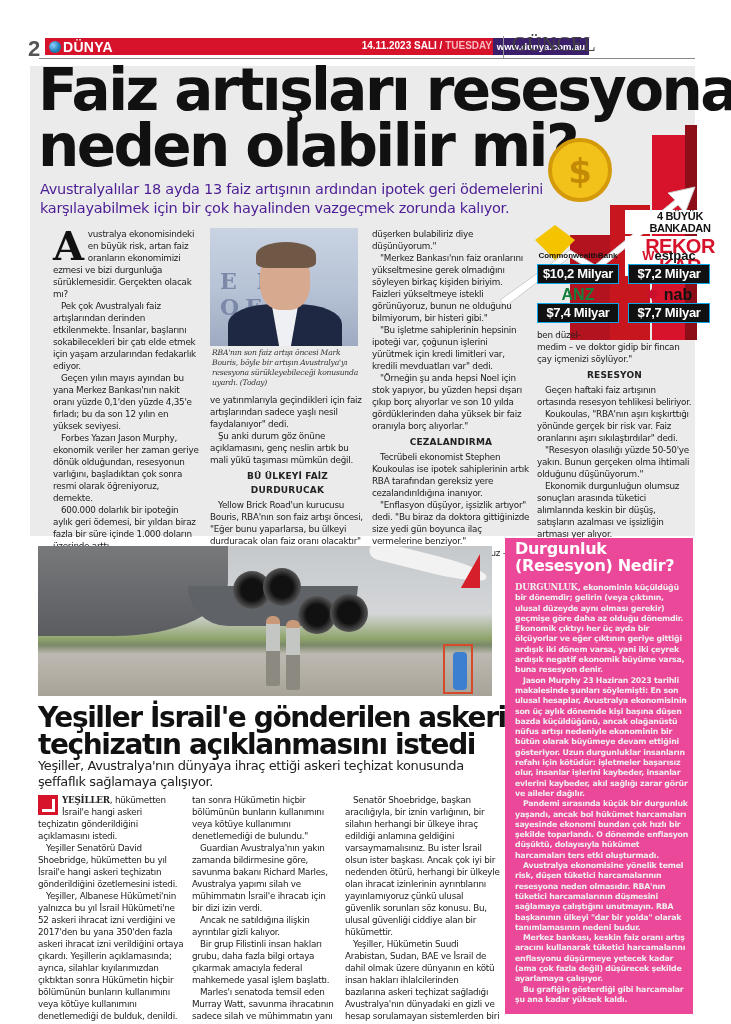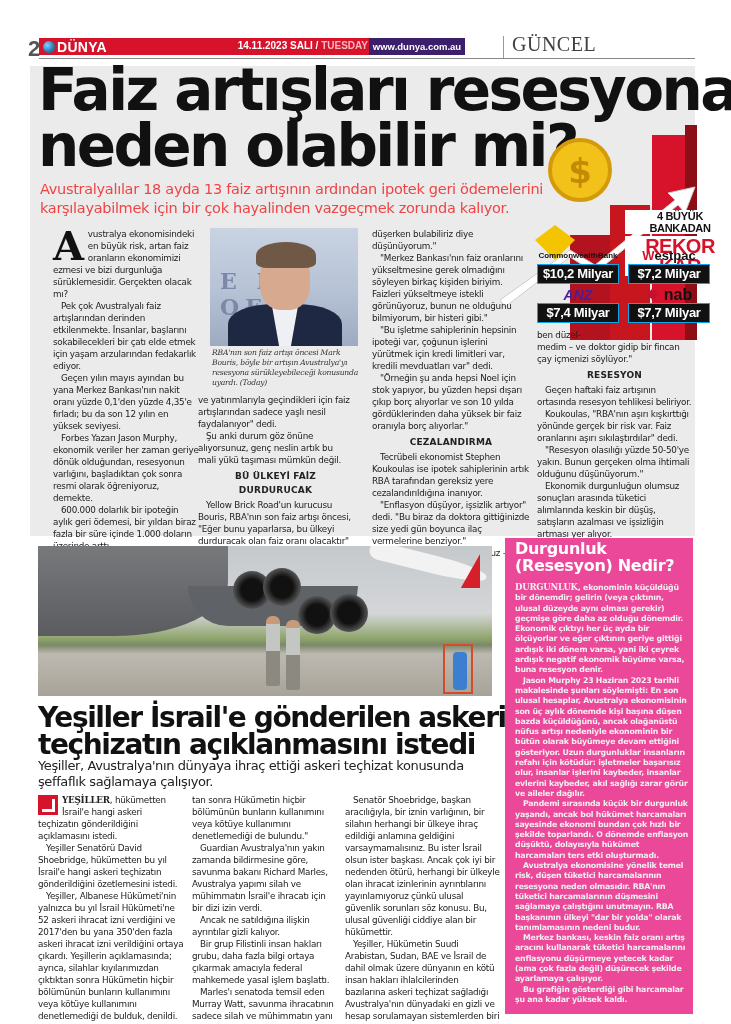--- a/index.html
+++ b/index.html
@@ -1,61 +1,61 @@
 <!DOCTYPE html>
 <html><head>
 <meta charset="utf-8">
 <style>
   * { box-sizing: border-box; margin: 0; padding: 0; }
   html, body { width: 731px; height: 1024px; background: #ffffff; overflow: hidden; }
   body { position: relative; font-family: "DejaVu Sans", sans-serif; color: #1a1a1a; }
 
   
   .page-num { position: absolute; left: 28px; top: 36px; font: bold 22px "Liberation Sans", sans-serif; color: #555; letter-spacing: -1px; }
-  .mast { position: absolute; left: 39px; top: 38px; width: 426px; height: 17px; background: #d7132b; }
+  .mast { position: absolute; left: 45px; top: 38px; width: 544px; height: 17px; background: #d7132b; }
   .mast .logo { position: absolute; left: 4px; top: 0; height: 17px; display: flex; align-items: center; gap: 2px; }
   .mast .globe { width: 12px; height: 12px; border-radius: 50%; background: radial-gradient(circle at 35% 35%, #8fd0ff, #1a7ab8 60%, #2d8a3a); }
   .mast .logo-text { font: bold 14px "Liberation Sans", sans-serif; color: #fff; letter-spacing: 0.3px; }
   .mast .date { position: absolute; right: 97px; top: 2px; font: bold 10px "Liberation Sans", sans-serif; color: #fff; }
   .mast .date .en { color: #f7b8c0; }
   .mast .url-box { position: absolute; right: 0; top: 0; width: 96px; height: 17px; background: #3b1f6b; color: #fff; font: bold 9.5px "Liberation Sans", sans-serif; text-align: center; line-height: 17px; }
   .section-sep { position: absolute; left: 503px; top: 36px; width: 1px; height: 22px; background: #999; }
   .section-name { position: absolute; left: 512px; top: 33px; font: 20px "Liberation Serif", serif; color: #404040; letter-spacing: 0.5px; }
   .header-rule { position: absolute; left: 39px; top: 58px; width: 656px; height: 1px; background: #888; }
 
   
   .top-panel { position: absolute; left: 30px; top: 66px; width: 665px; height: 470px; background: #ebebeb; }
   .headline { position: absolute; left: 38px; top: 62px; font: 900 58px/56px "DejaVu Sans", sans-serif; font-weight: bold; color: #111; letter-spacing: -2.6px; white-space: nowrap; }
-  .subhead { position: absolute; left: 40px; top: 180px; width: 560px; font: 14.5px/19px "DejaVu Sans", sans-serif; color: #ef4444; letter-spacing: -0.3px; }
+  .subhead { position: absolute; left: 40px; top: 180px; width: 560px; font: 14.5px/19px "DejaVu Sans", sans-serif; color: #4c1d95; letter-spacing: -0.3px; }
 
   .infographic { position: absolute; left: 500px; top: 125px; width: 200px; height: 215px; }
   .badge-title { position: absolute; left: 625px; top: 210px; text-align: center; width: 110px; }
   .badge-title .small { font: bold 11px "Liberation Sans", sans-serif; color: #111; letter-spacing: -0.3px; background: #fff; display: inline-block; padding: 0 2px; }
   .badge-title .big { font: bold 20px/20px "Liberation Sans", sans-serif; color: #d7132b; background: #fff; display: inline-block; padding: 0 3px; letter-spacing: -0.5px; }
   .bank { position: absolute; width: 82px; text-align: center; }
   .bank .logo-line { height: 16px; font: bold 11px "Liberation Sans", sans-serif; }
   .bank .val { background: #111; color: #fff; font: bold 13px/18px "Liberation Sans", sans-serif; border: 1px solid #0ea5e9; letter-spacing: -0.3px; }
   .bank.cba { left: 537px; top: 248px; }
   .bank.wbc { left: 628px; top: 248px; }
   .bank.anz { left: 537px; top: 287px; }
   .bank.nab { left: 628px; top: 287px; }
   .cba .logo-line { color: #111; font-size: 8px; line-height: 16px; }
   .wbc .logo-line { color: #111; font-size: 13px; line-height: 16px; }
   .wbc .logo-line b { color: #d7132b; }
-  .anz .logo-line { color: #4c1d95; font-size: 14px; font-style: italic; line-height: 16px; }
+  .anz .logo-line { color: #15803d; font-size: 16px; line-height: 16px; }
   .nab .logo-line { color: #111; font-size: 16px; line-height: 16px; }
   .nab .logo-line .star { color: #c8102e; }
 
   .col { position: absolute; font: 8.8px/12px "DejaVu Sans", sans-serif; color: #222; text-align: left; letter-spacing: -0.25px; }
   .col p { text-indent: 8px; }
   .col p.noindent { text-indent: 0; }
   .col h4 { font: bold 9px/14px "DejaVu Sans", sans-serif; text-align: center; letter-spacing: 0.2px; margin: 3px 0 2px; }
   .dropcap { float: left; font: bold 40px/32px "DejaVu Serif", serif; margin: 2px 4px 0 0; color: #111; }
   .c1 { left: 53px; top: 228px; width: 146px; }
-  .c2 { left: 198px; top: 394px; width: 155px; }
+  .c2 { left: 210px; top: 394px; width: 155px; }
   .c3 { left: 372px; top: 228px; width: 158px; }
   .c4 { left: 537px; top: 329px; width: 155px; }
 
   .photo1 { position: absolute; left: 210px; top: 228px; width: 148px; height: 118px; overflow: hidden; background: linear-gradient(180deg, #c9d3e2 0%, #b7c3d6 50%, #9eaac0 100%); }
   .photo1 .bg-text { position: absolute; left: 10px; top: 40px; font: bold 22px "DejaVu Serif", serif; color: #7b88a8; letter-spacing: 6px; }
   .photo1 .head { position: absolute; left: 50px; top: 20px; width: 50px; height: 62px; border-radius: 45% 45% 40% 40%; background: #d7a98e; }
   .photo1 .hair { position: absolute; left: 46px; top: 14px; width: 60px; height: 26px; border-radius: 50% 50% 20% 20%; background: #6f5846; }
   .photo1 .suit { position: absolute; left: 18px; top: 76px; width: 114px; height: 50px; border-radius: 40% 40% 0 0; background: #1f2842; }
   .photo1 .shirt { position: absolute; left: 62px; top: 78px; width: 26px; height: 44px; background: #eef0f4; clip-path: polygon(0 0, 100% 0, 70% 100%, 30% 100%); }
   .caption1 { position: absolute; left: 212px; top: 348px; width: 146px; font: italic 7.6px/10px "DejaVu Serif", serif; color: #333; letter-spacing: -0.2px; }
@@ -160,21 +160,21 @@
   <div class="bg-text">E BA OF</div>
   <div class="suit"></div>
   <div class="shirt"></div>
   <div class="head"></div>
   <div class="hair"></div>
 </div>
 <div class="caption1">RBA'nın son faiz artışı öncesi Mark Bouris, böyle bir artışın Avustralya'yı resesyona sürükleyebileceği konusunda uyardı. (Today)</div>
 
 <div class="col c2">
   <p class="noindent">ve yatırımlarıyla geçindikleri için faiz artışlarından sadece yaşlı nesil faydalanıyor" dedi.</p>
-  <p>Şu anki durum göz önüne alıyorsunuz, genç neslin artık bu mali yükü taşıması mümkün değil.</p>
+  <p>Şu anki durum göz önüne açıklamasını, genç neslin artık bu mali yükü taşıması mümkün değil.</p>
   <h4>BÜ ÜLKEYİ FAİZ DURDURUCAK</h4>
   <p>Yellow Brick Road'un kurucusu Bouris, RBA'nın son faiz artışı öncesi, "Eğer bunu yaparlarsa, bu ülkeyi durduracak olan faiz oranı olacaktır" dedi.</p>
   <p>Bouris, "Çünkü eğer bunu gerçekten yaparlarsa, kendimizi resesyona</p>
 </div>
 
 <div class="col c3">
   <p class="noindent">düşerken bulabiliriz diye düşünüyorum."</p>
   <p>"Merkez Bankası'nın faiz oranlarını yükseltmesine gerek olmadığını söyleyen birkaç kişiden biriyim. Faizleri yükseltmeye istekli görünüyoruz, bunun ne olduğunu bilmiyorum, bir histeri gibi."</p>
   <p>"Bu işletme sahiplerinin hepsinin ipoteği var, çoğunun işlerini yürütmek için kredi limitleri var, kredili mevduatları var" dedi.</p>
   <p>"Örneğin şu anda hepsi Noel için stok yapıyor, bu yüzden hepsi dışarı çıkıp borç alıyorlar ve son 10 yılda gördüklerinden daha yüksek bir faiz oranıyla borç alıyorlar."</p>

